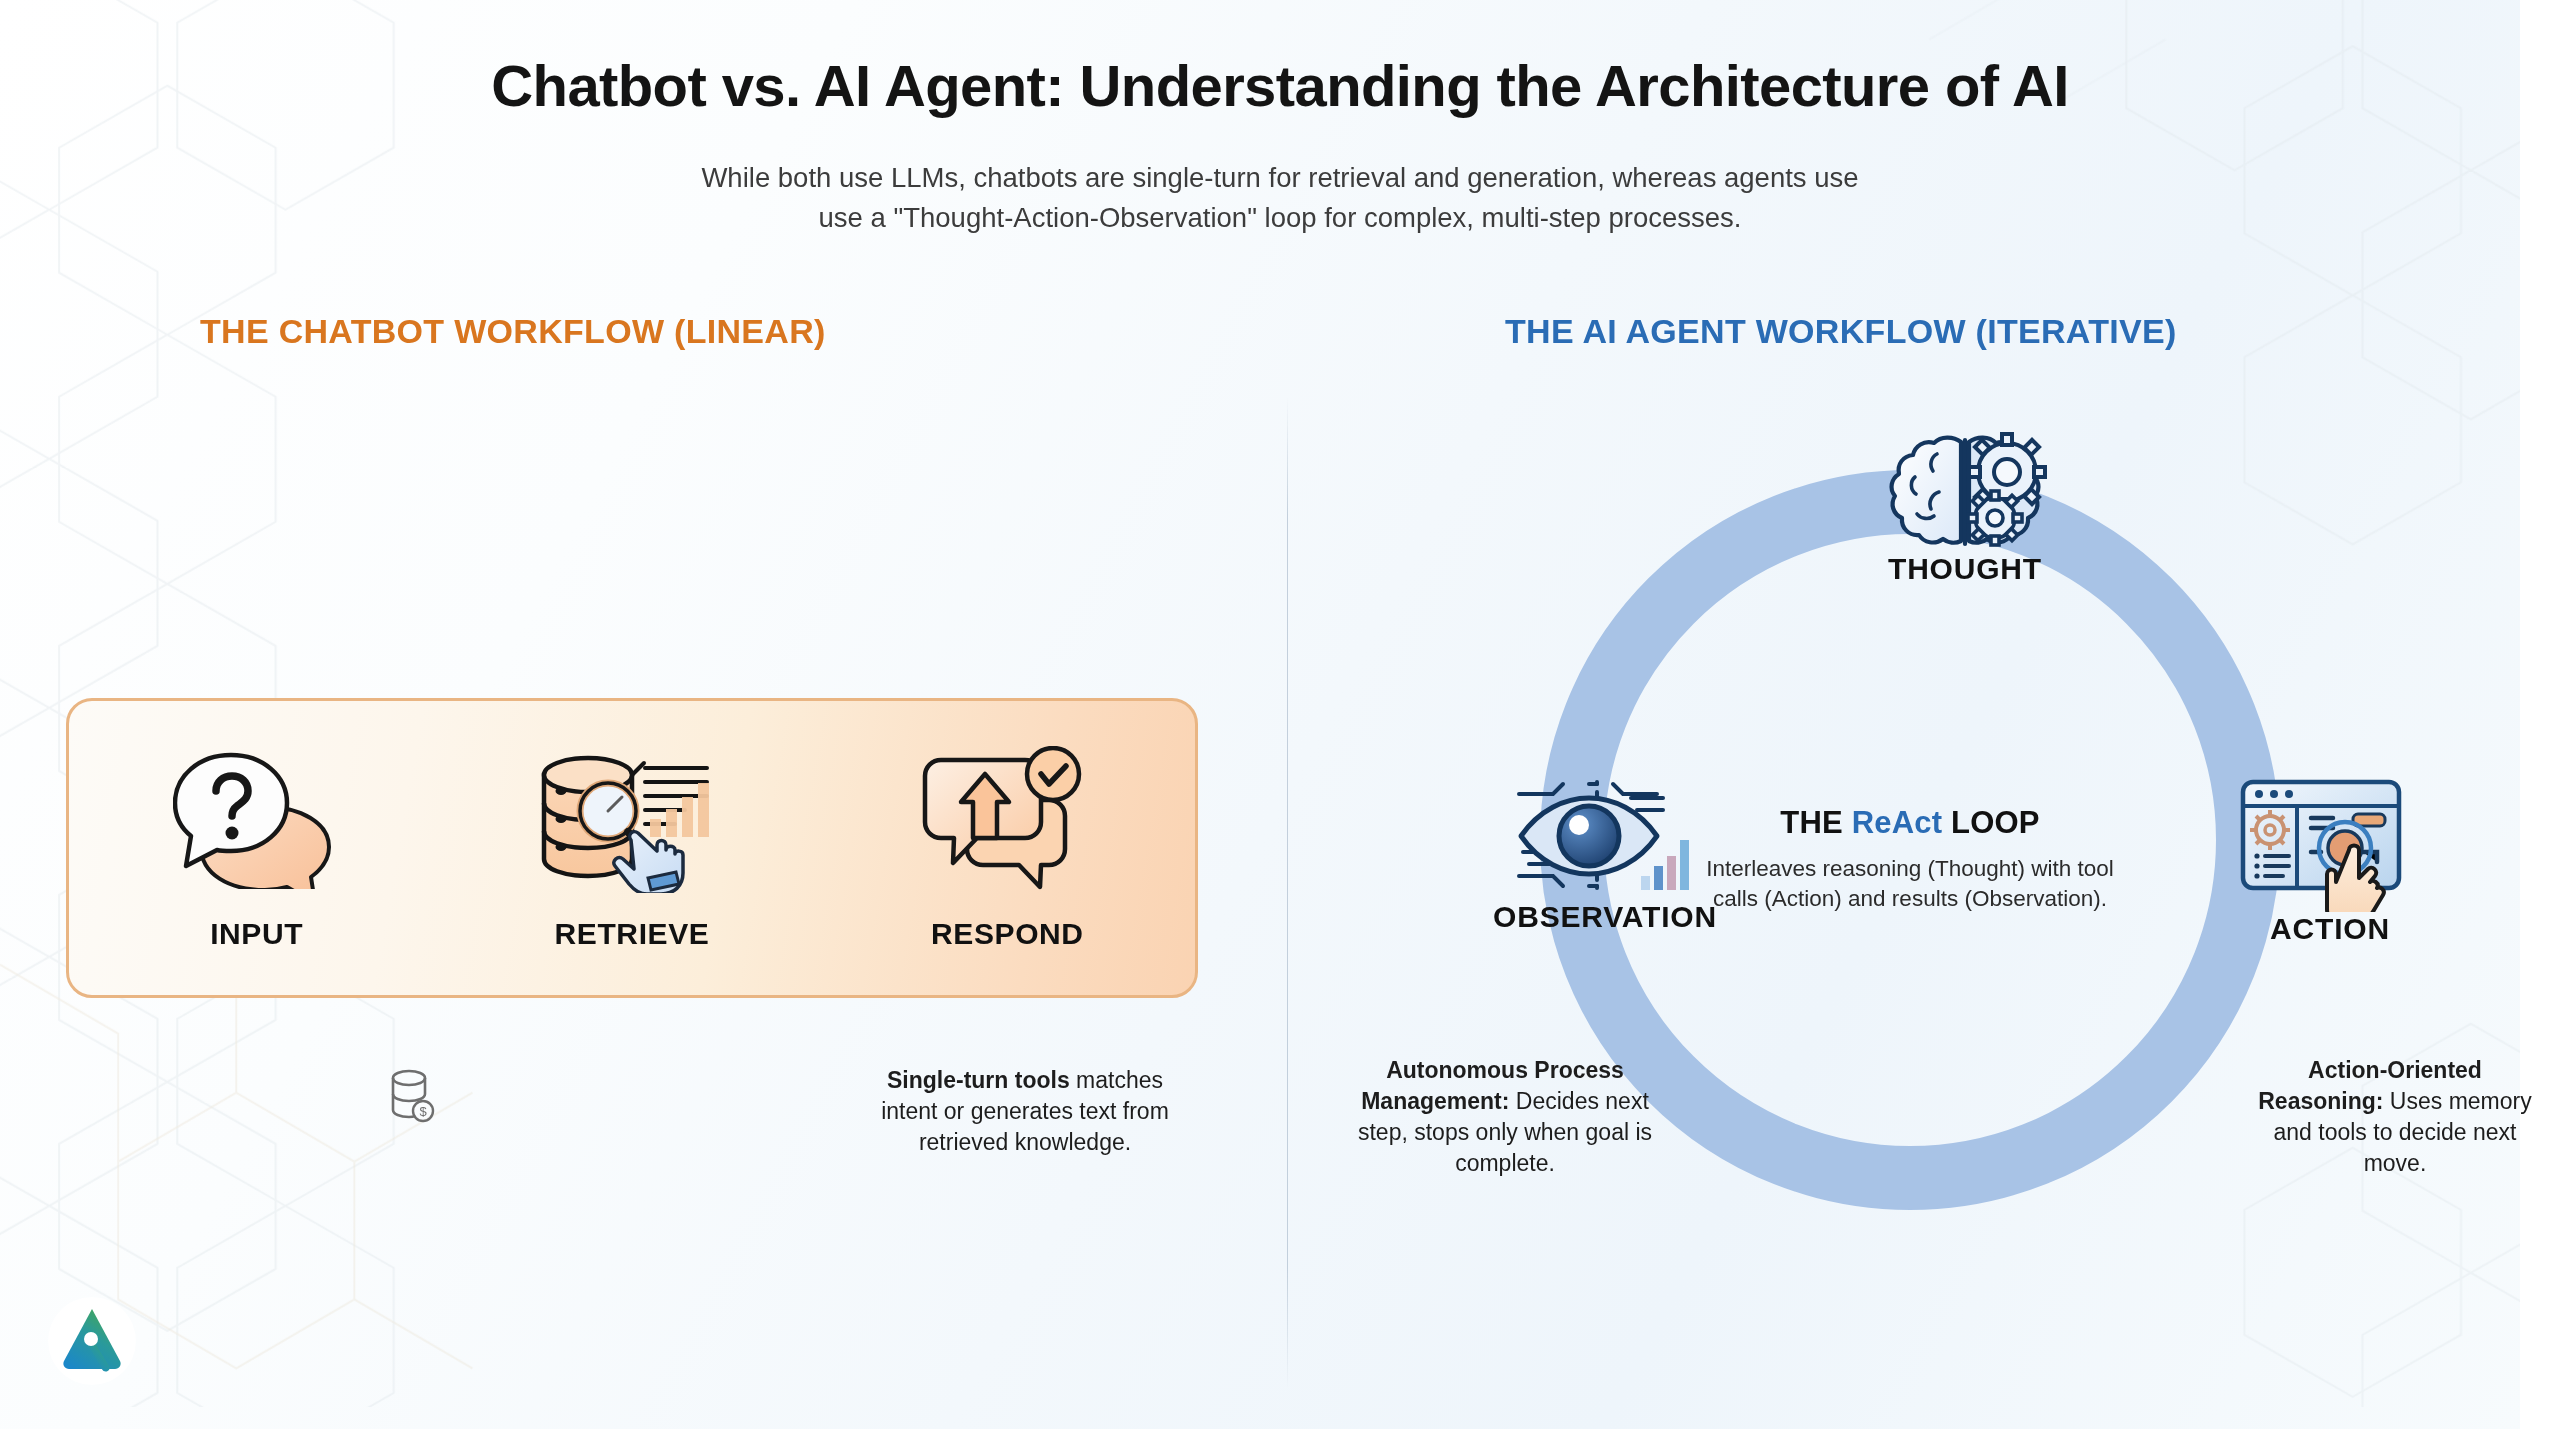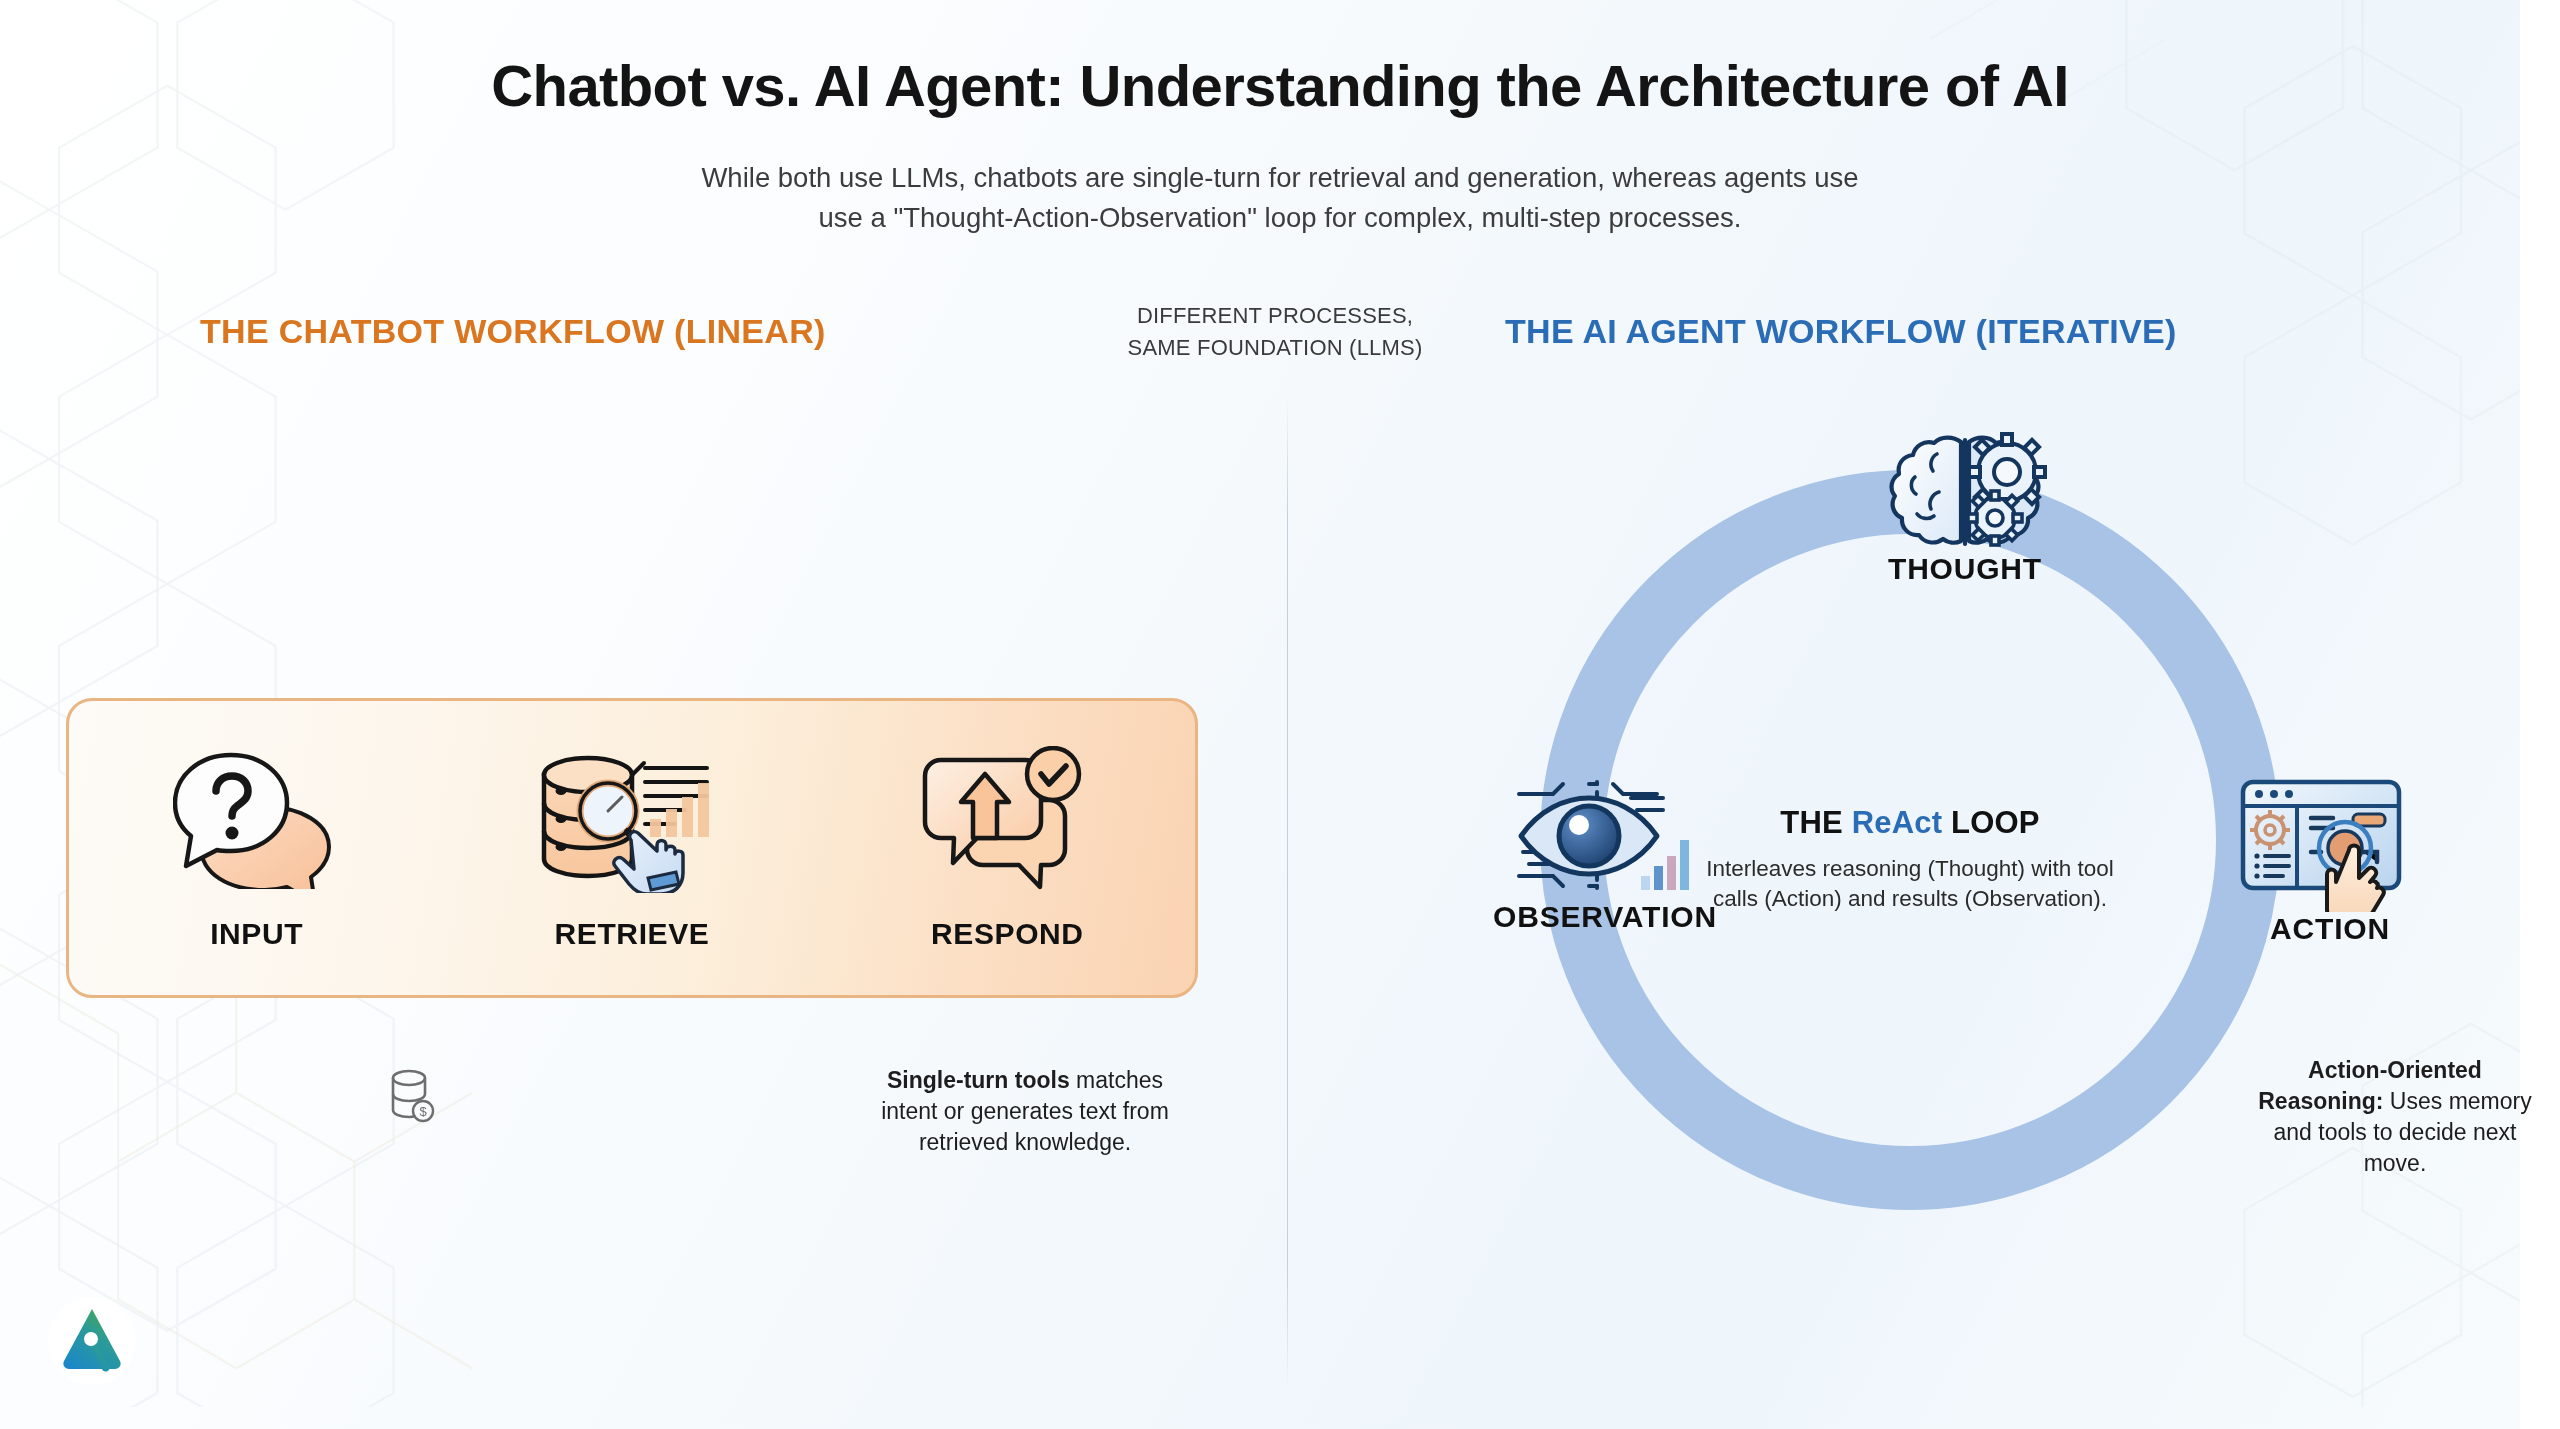--- a/index.html
+++ b/index.html
@@ -156,24 +156,20 @@
   </svg>
 
   <div id="title">Chatbot vs. AI Agent: Understanding the Architecture of AI</div>
   <div id="subtitle">
     <div>While both use LLMs, chatbots are single-turn for retrieval and generation, whereas agents use</div>
     <div>use a "Thought-Action-Observation" loop for complex, multi-step processes.</div>
   </div>
 
   <div class="sec-head" id="head-chatbot">THE CHATBOT WORKFLOW (LINEAR)</div>
   <div class="sec-head" id="head-agent">THE AI AGENT WORKFLOW (ITERATIVE)</div>
-  <div id="head-center">
-    <div>DIFFERENT PROCESSES,</div>
-    <div>SAME FOUNDATION (LLMS)</div>
-  </div>
 
   <div id="divider"></div>
 
   <div id="chatbot-box">
 
     <div class="cb-step">
       <span class="glyph">
         <svg width="168" height="140" viewBox="0 0 168 140">
           <defs>
             <linearGradient id="pchGrad" x1="0" y1="0" x2="1" y2="1">
@@ -433,20 +429,23 @@
     <span class="node-label">ACTION</span>
   </div>
 
   <div id="react-center">
     <div id="react-title">
       <span>THE </span><span class="accent">ReAct</span><span> LOOP</span>
     </div>
     <div id="react-desc">Interleaves reasoning (Thought) with tool calls (Action) and results (Observation).</div>
   </div>
 
+  <div class="cap" id="cap-observation">
+    <b>Autonomous Process Management:</b><span> Decides next step, stops only when goal is complete.</span>
+  </div>
   <div class="cap" id="cap-action">
     <b>Action-Oriented Reasoning:</b><span> Uses memory and tools to decide next move.</span>
   </div>
 
   <div id="logo">
     <svg width="92" height="92" viewBox="0 0 92 92">
       <defs>
         <linearGradient id="lgG" x1="0.15" y1="1" x2="0.85" y2="0">
           <stop offset="0%" stop-color="#1b87c9"></stop>
           <stop offset="55%" stop-color="#2a9a9a"></stop>

